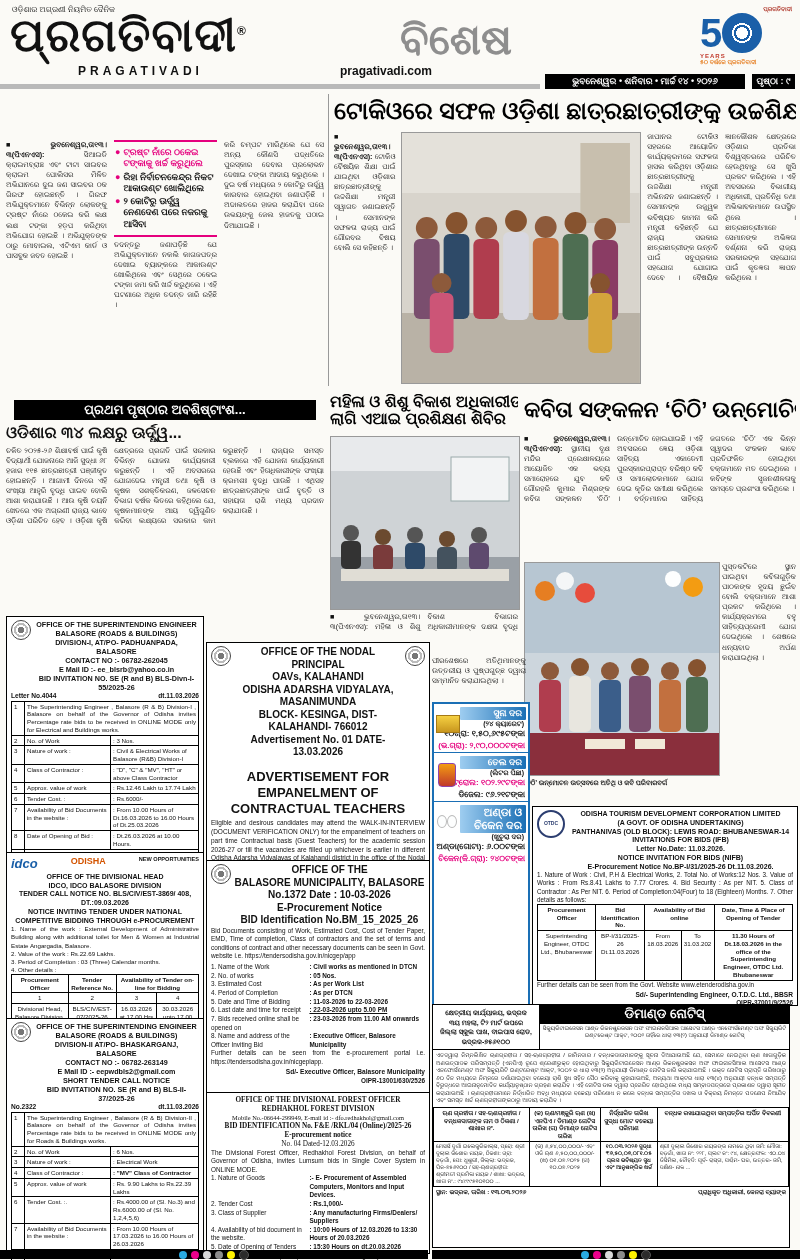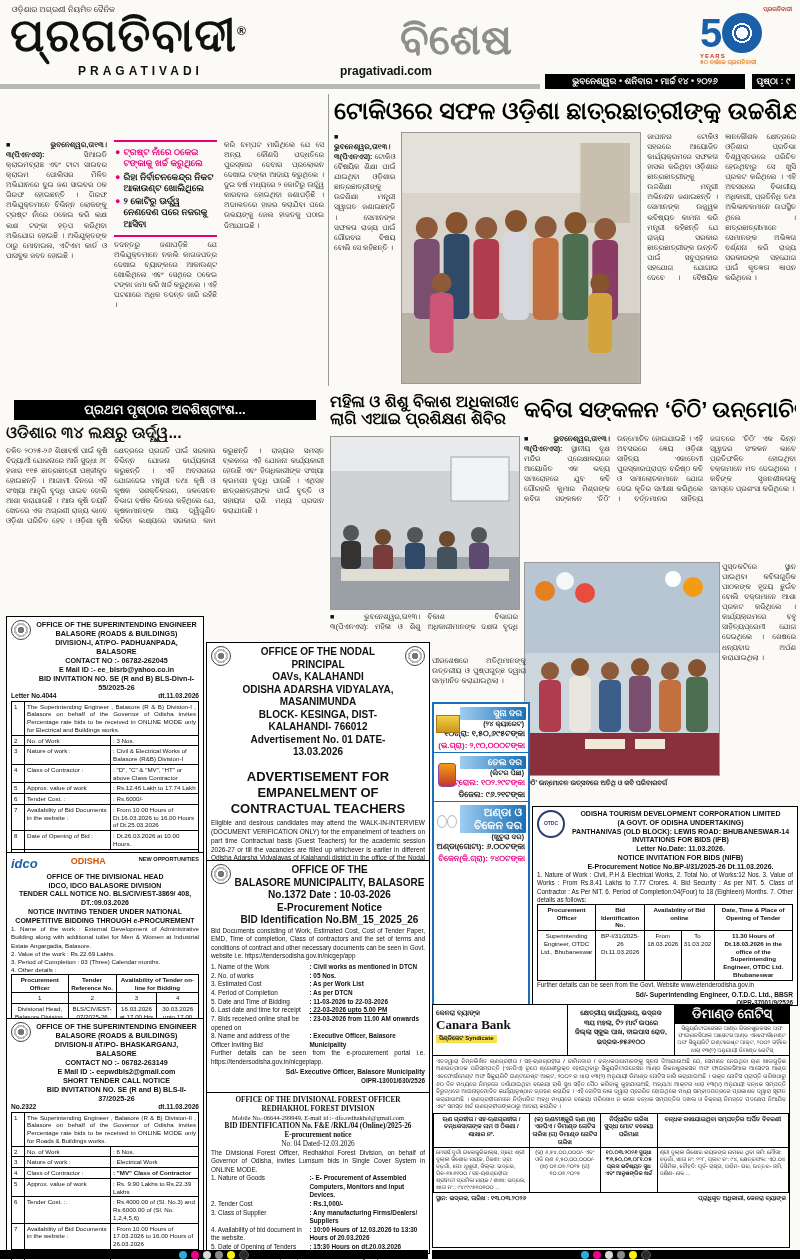--- a/index.html
+++ b/index.html
@@ -552,25 +552,20 @@
       </tr>
     </tbody>
       </table>
     <div style="font-size:6.3px;">Further details can be seen from the Govt. Website www.etenderodisha.gov.in</div>
     <div class="sign">Sd/- Superintending Engineer, O.T.D.C. Ltd., BBSR</div>
     <div class="oipr">OIPR-37001/9/2526</div>
   </div>
 
   <div class="nb" style="left:432px;top:1004px;width:356px;height:242px;padding:0;">
     <div style="display:flex;border-bottom:1.5px solid #000;">
-      <div style="width:128px;border-right:1.5px solid #000;padding:3px;">
-        <div style="font-size:7px;font-weight:bold;">କେନରା ବ୍ୟାଙ୍କ</div>
-        <div style="font-size:13px;font-weight:bold;font-family:'Liberation Serif',serif;">Canara Bank</div>
-        <div style="font-size:6px;background:#f7e04b;display:inline-block;padding:0 3px;font-weight:bold;">ସିଣ୍ଡିକେଟ Syndicate</div>
-      </div>
       <div style="width:100px;border-right:1.5px solid #000;padding:3px;font-size:6.8px;font-weight:bold;text-align:center;line-height:1.4;">
         <div>କ୍ଷେତ୍ରୀୟ କାର୍ଯ୍ୟାଳୟ, ଭଦ୍ରକ</div>
           <div>୩ୟ ମହଲା, ଟି୨ ମାର୍ଟ ଉପରେ</div>
           <div>ଜିଲ୍ଲା ସ୍କୁଲ ପାଖ, ବାଇପାସ ରୋଡ,</div>
           <div>ଭଦ୍ରକ-୭୫୬୧୦୦</div>
       </div>
       <div style="flex:1;">
         <div class="banner" style="font-size:13px;padding:1px 0;">ଡିମାଣ୍ଡ ନୋଟିସ୍</div>
         <div class="ctr" style="font-size:5.6px;line-height:1.3;padding:1px 2px;">ସିକ୍ୟୁରିଟାଇଜେସନ ଆଣ୍ଡ ରିକନଷ୍ଟ୍ରକସନ ଅଫ ଫାଇନାନସିଆଲ ଆସେଟସ ଆଣ୍ଡ ଏନଫୋର୍ସମେଣ୍ଟ ଅଫ ସିକ୍ୟୁରିଟି ଇଣ୍ଟରେଷ୍ଟ ଆକ୍ଟ, ୨୦୦୨ ତାହିଁରେ ଧାରା ୧୩(୨) ଅନୁଯାୟୀ ଡିମାଣ୍ଡ ନୋଟିସ୍</div>
       </div>

